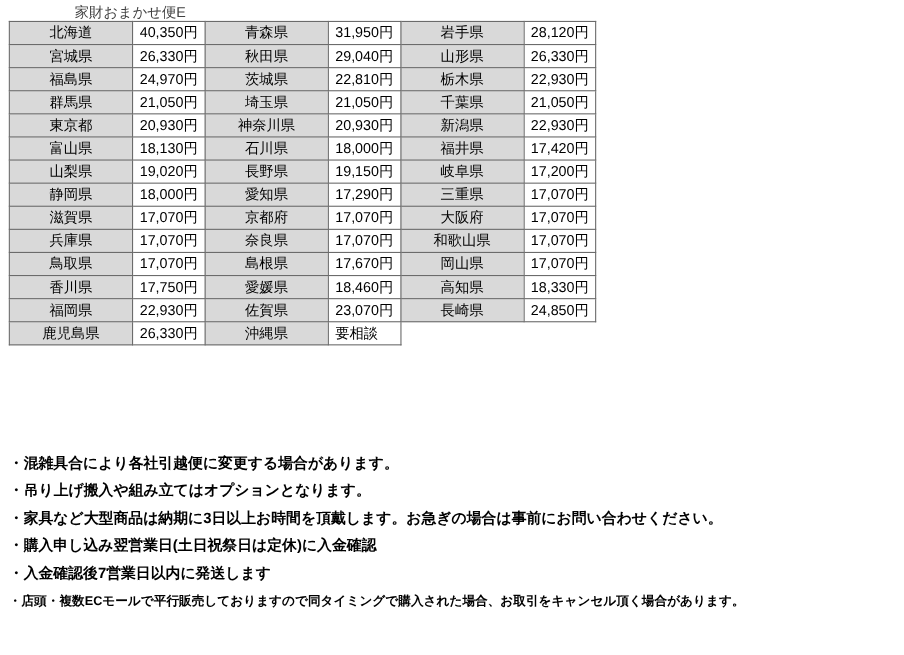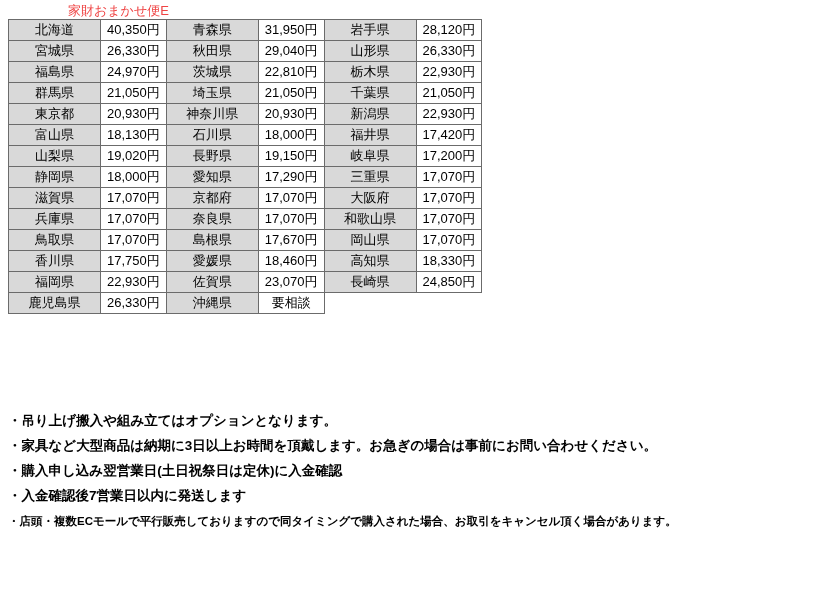--- a/index.html
+++ b/index.html
@@ -19,21 +19,21 @@
     position: relative;
     width: 822px;
     height: 595px;
   }
   
   .title {
     position: absolute;
     left: 68px;
     top: 2px;
     font-size: 13px;
-    color: #ef4444;
+    color: #404040;
     letter-spacing: 0px;
     white-space: nowrap;
   }
   
   .fee-table {
     position: absolute;
     left: 8px;
     top: 19px;
     border-collapse: collapse;
     table-layout: fixed;
@@ -42,29 +42,29 @@
     border: 1px solid #6b6b6b;
     height: 21px;
     font-size: 13px;
     padding: 0 6px;
     white-space: nowrap;
     box-sizing: border-box;
   }
   .pref {
     background: #d9d9d9;
     text-align: center;
-    width: 92px;
+    width: 112px;
   }
   .price {
     background: #ffffff;
     text-align: right;
     width: 56px;
   }
   .price.center {
-    text-align: center;
+    text-align: left;
   }
   
   .notes {
     position: absolute;
     left: 8px;
     top: 412px;
     width: 806px;
   }
   .note-head {
     font-size: 13.5px;
@@ -203,20 +203,21 @@
           <td class="pref">沖縄県</td>
           <td class="price center">要相談</td>
           <td class="pref empty" style="background: rgb(255, 255, 255); border: none;"></td>
           <td class="price" style="background: rgb(255, 255, 255); border: none;"></td>
         </tr>
       </tbody>
   </table>
 
   <div class="notes">
     <div>
+        <p class="note-line">・混雑具合により各社引越便に変更する場合があります。</p>
         <p class="note-line">・吊り上げ搬入や組み立てはオプションとなります。</p>
         <p class="note-line">・家具など大型商品は納期に3日以上お時間を頂戴します。お急ぎの場合は事前にお問い合わせください。</p>
         <p class="note-line">・購入申し込み翌営業日(土日祝祭日は定休)に入金確認</p>
         <p class="note-line">・入金確認後7営業日以内に発送します</p>
       </div>
     <p class="note-line small">・店頭・複数ECモールで平行販売しておりますので同タイミングで購入された場合、お取引をキャンセル頂く場合があります。</p>
   </div>
 
 </div>
 

